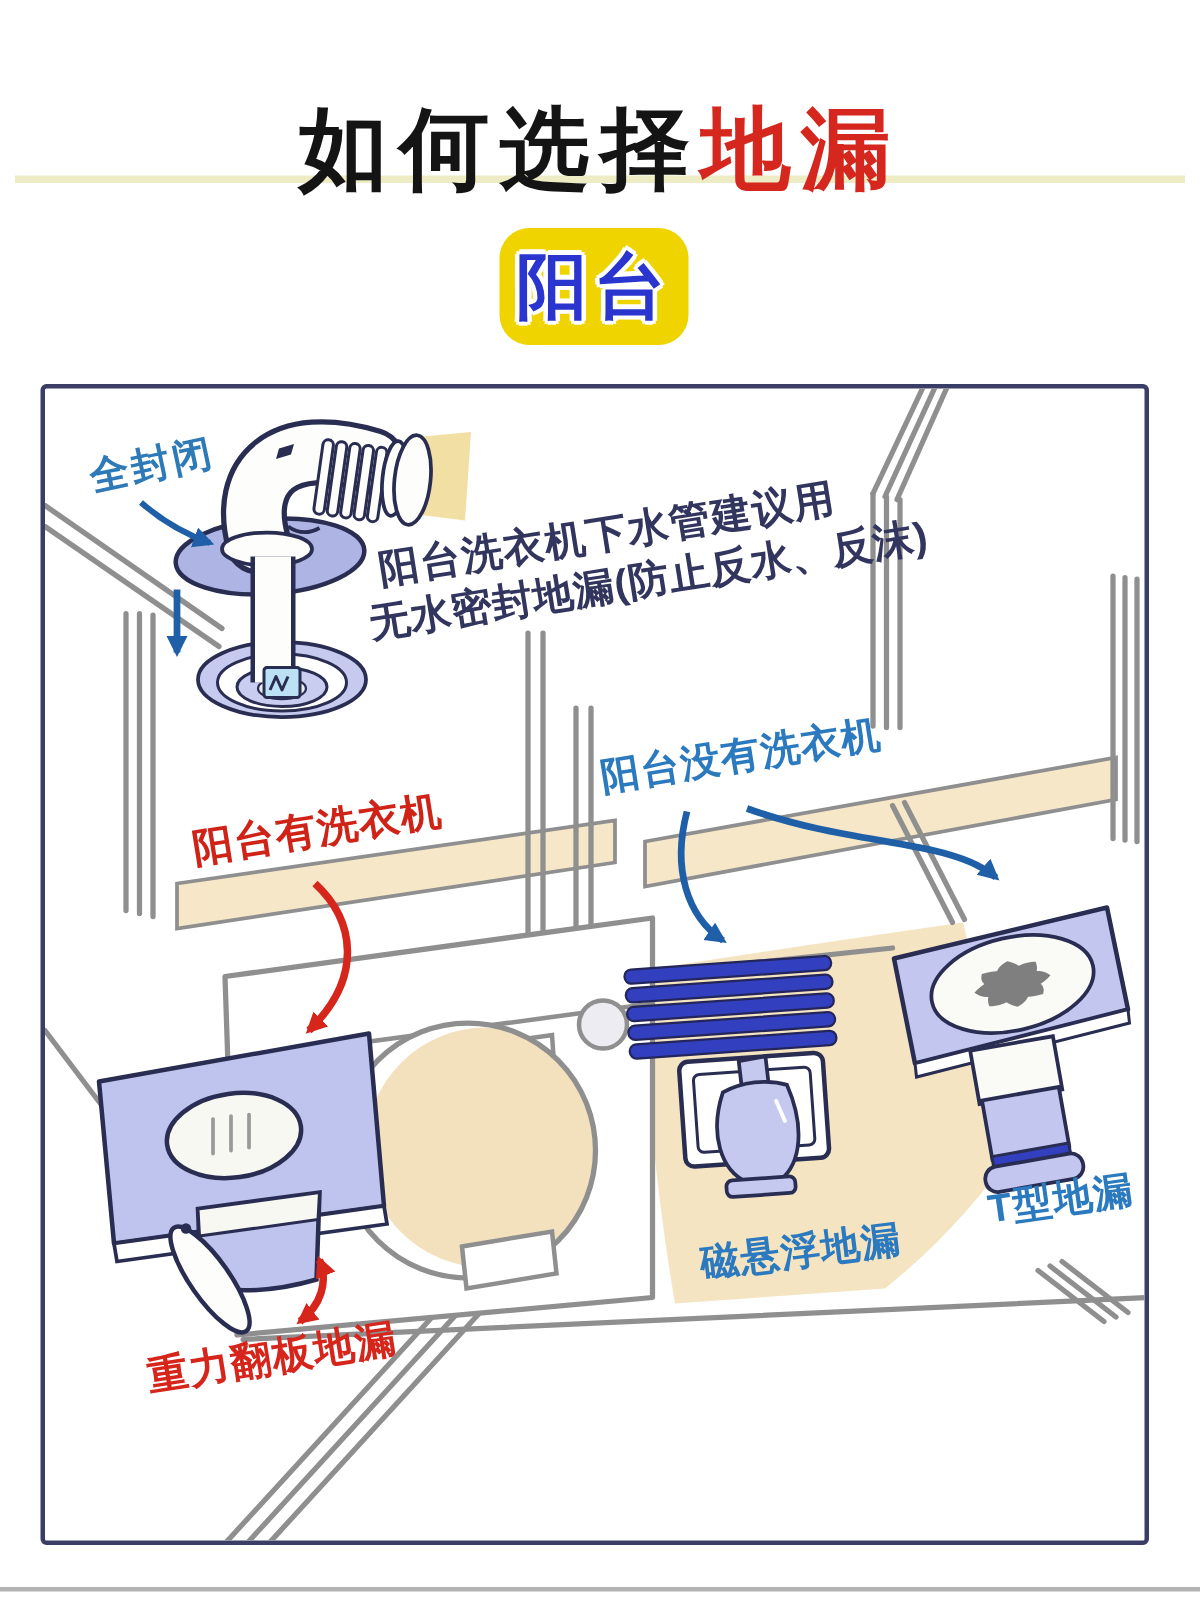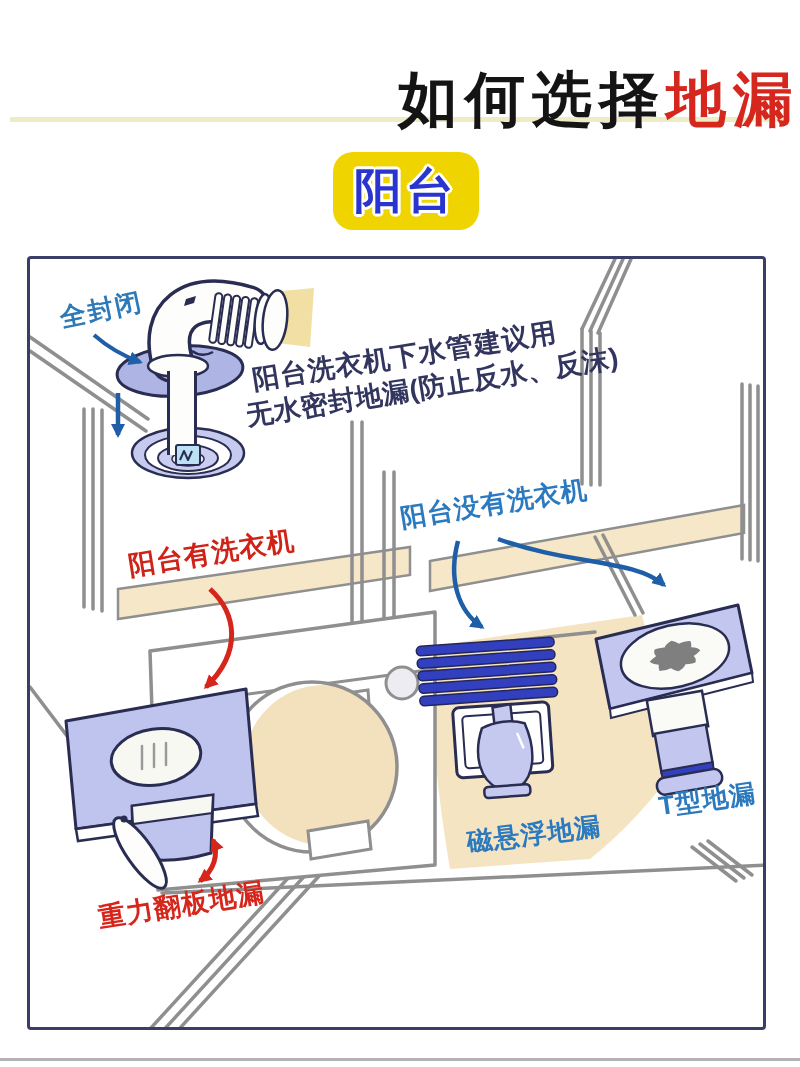--- a/index.html
+++ b/index.html
@@ -1,24 +1,24 @@
 <!DOCTYPE html>
 <html><head>
 <meta charset="utf-8">
 <style>
   html,body{margin:0;padding:0;background:#ffffff;}
   body{width:800px;height:1067px;position:relative;overflow:hidden;
        font-family:"Liberation Sans","DejaVu Sans",sans-serif;}
   .title-underline{position:absolute;left:10px;right:10px;top:117px;height:5px;
        background:#EEECC4;z-index:0;}
-  .page-title{position:absolute;top:60px;left:0;width:100%;text-align:right;
+  .page-title{position:absolute;top:60px;left:0;width:100%;text-align:center;
        font-size:60px;font-weight:900;letter-spacing:7px;z-index:1;color:#141414;
        white-space:nowrap;}
   .page-title .hl{color:#D5271D;}
-  .badge{position:absolute;left:333px;top:152px;width:146px;height:78px;
+  .badge{position:absolute;left:333px;top:152px;width:126px;height:78px;
        background:#F0D400;border-radius:20px;display:flex;align-items:center;
        justify-content:center;z-index:1;}
   .badge span{font-size:48px;font-weight:900;color:#2A35D0;letter-spacing:4px;
        text-shadow:-3px 0 0 #fff,3px 0 0 #fff,0 -3px 0 #fff,0 3px 0 #fff,
        -2px -2px 0 #fff,2px -2px 0 #fff,-2px 2px 0 #fff,2px 2px 0 #fff;}
   .panel{position:absolute;left:27px;top:256px;width:739px;height:774px;
        border:3px solid #3A3E66;border-radius:4px;background:#fff;
        box-sizing:border-box;}
   .panel svg{display:block;}
   .bottom-line{position:absolute;left:0;right:0;top:1058px;height:3px;

